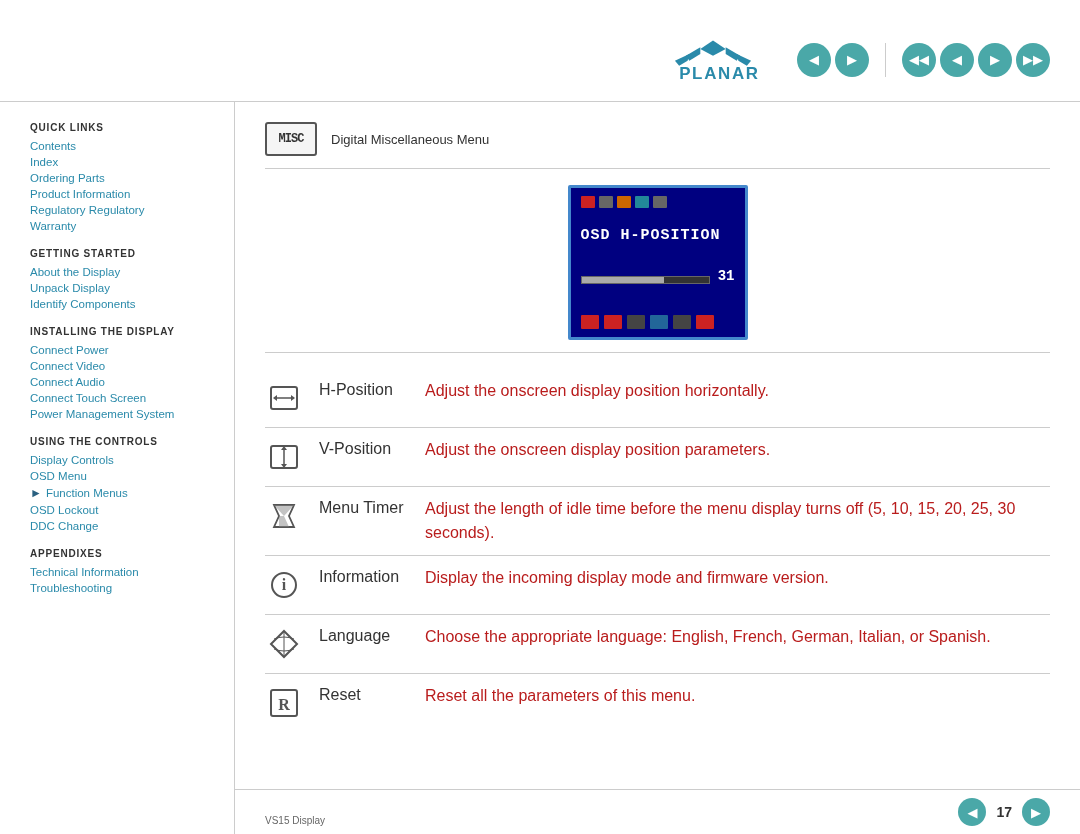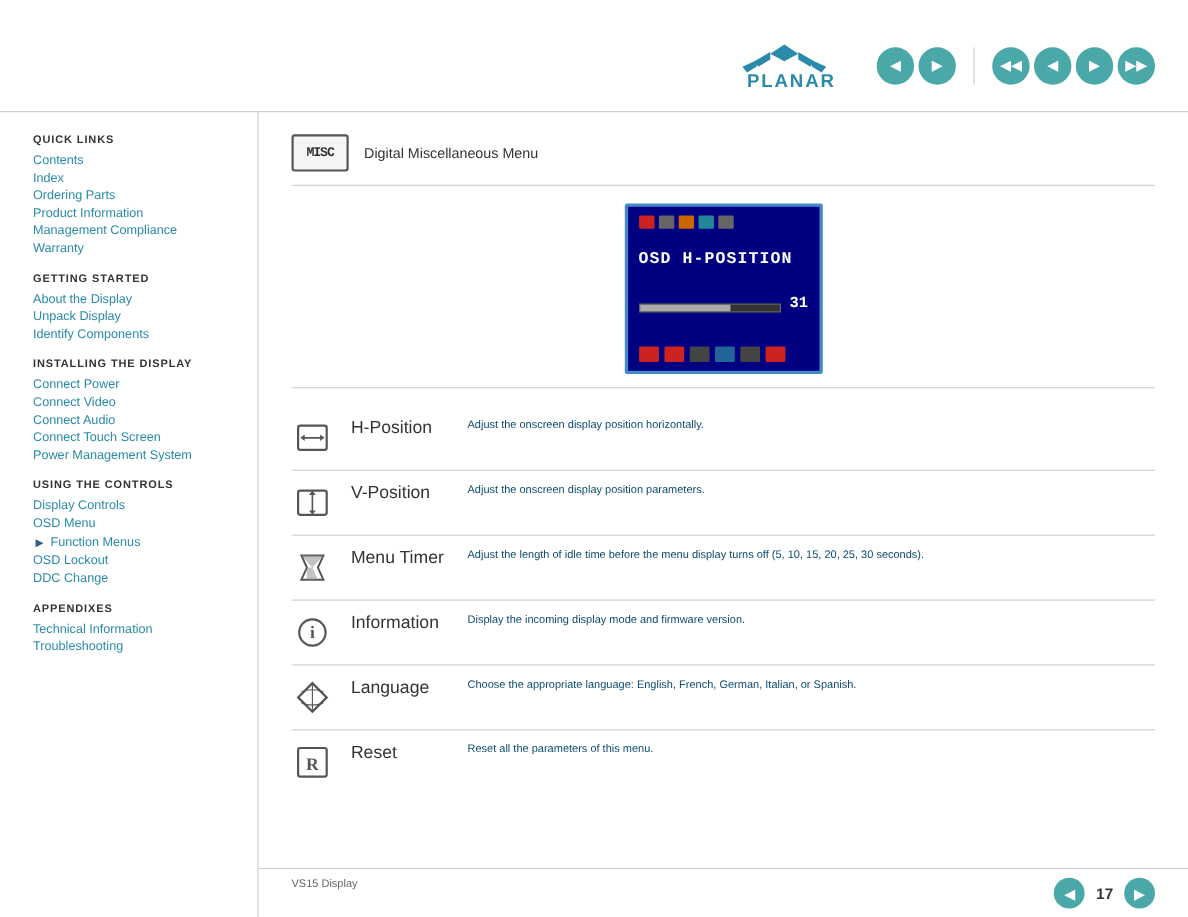--- a/index.html
+++ b/index.html
@@ -248,33 +248,33 @@
     }
     .menu-label {
       width: 90px;
       min-width: 90px;
       font-size: 16px;
       color: #333;
       padding-top: 2px;
     }
     .menu-desc {
       flex: 1;
-      font-size: 10px;
-      color: #0c4a6e;
+      font-size: 16px;
+      color: #b91c1c;
       line-height: 1.5;
     }
 
     
     .footer {
       position: absolute;
       bottom: 0;
       left: 235px;
       right: 0;
       display: flex;
-      align-items: flex-start;
+      align-items: flex-end;
       justify-content: space-between;
       padding: 8px 30px;
       border-top: 1px solid #ccc;
       font-size: 10px;
       color: #666;
     }
     .footer-nav {
       display: flex;
       align-items: center;
       gap: 6px;
@@ -335,21 +335,21 @@
 
 <div class="main-layout">
 
   <div class="sidebar">
 
     <div class="sidebar-section-title">QUICK LINKS</div>
     <a class="sidebar-link" href="#">Contents</a>
     <a class="sidebar-link" href="#">Index</a>
     <a class="sidebar-link" href="#">Ordering Parts</a>
     <a class="sidebar-link" href="#">Product Information</a>
-    <a class="sidebar-link" href="#">Management Compliance</a>
+    <a class="sidebar-link" href="#">Regulatory Regulatory</a>
     <a class="sidebar-link" href="#">Warranty</a>
 
     <div class="sidebar-section-title">GETTING STARTED</div>
     <a class="sidebar-link" href="#">About the Display</a>
     <a class="sidebar-link" href="#">Unpack Display</a>
     <a class="sidebar-link" href="#">Identify Components</a>
 
     <div class="sidebar-section-title">INSTALLING THE DISPLAY</div>
     <a class="sidebar-link" href="#">Connect Power</a>
     <a class="sidebar-link" href="#">Connect Video</a>

